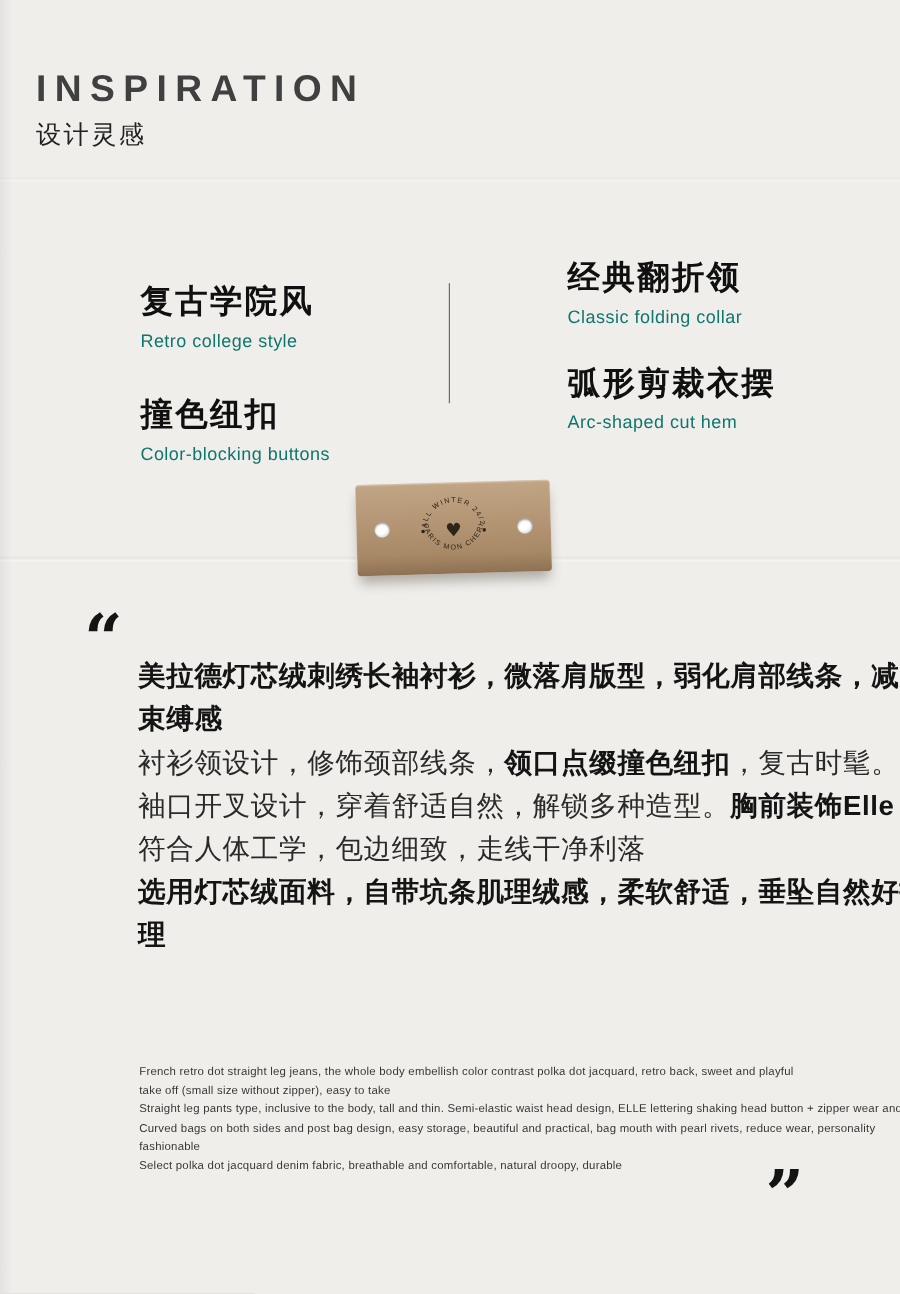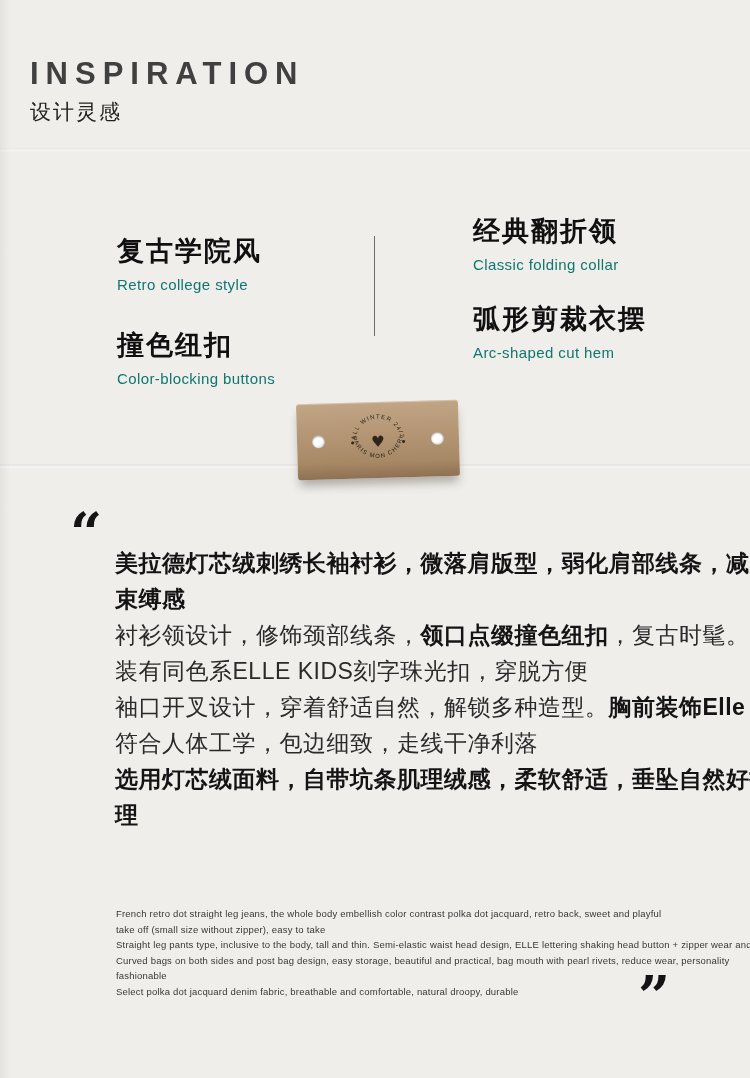--- a/index.html
+++ b/index.html
@@ -92,21 +92,21 @@
 
   
   .desc { position: absolute; left: 115px; top: 545px; width: 585px; }
   .desc .ln {
     font-size: 23px; line-height: 36px; color: #2a2a2a;
     letter-spacing: 0.5px; white-space: nowrap;
   }
   .desc .seg.b { font-weight: 700; color: #141414; }
 
   
-  .notes { position: absolute; left: 116px; top: 906px; width: 580px; }
+  .notes { position: absolute; left: 116px; top: 886px; width: 580px; }
   .notes .nl {
     font-size: 9.5px; line-height: 15.6px; font-weight: 300;
     color: #373737; letter-spacing: 0.2px; white-space: nowrap;
   }
 </style>
 </head>
 <body>
 
 <div class="page">
 
@@ -157,21 +157,20 @@
       <circle cx="105" cy="64" r="2.6"></circle>
     </svg>
   </div>
 
   <div class="quote quote-open">“</div>
 
   <div class="desc">
     <p class="ln"><span class="seg b">美拉德灯芯绒刺绣长袖衬衫，微落肩版型，弱化肩部线条，减少</span></p>
     <p class="ln"><span class="seg b">束缚感</span></p>
     <p class="ln"><span class="seg">衬衫领设计，修饰颈部线条，</span><span class="seg b">领口点缀撞色纽扣</span><span class="seg">，复古时髦。门襟</span></p>
-    <p class="ln"><span class="seg">装有同色系ELLE KIDS刻字珠光扣，穿脱方便</span></p>
     <p class="ln"><span class="seg">袖口开叉设计，穿着舒适自然，解锁多种造型。</span><span class="seg b">胸前装饰Elle</span></p>
     <p class="ln"><span class="seg">符合人体工学，包边细致，走线干净利落</span></p>
     <p class="ln"><span class="seg b">选用灯芯绒面料，自带坑条肌理绒感，柔软舒适，垂坠自然好打</span></p>
     <p class="ln"><span class="seg b">理</span></p>
   </div>
 
   <div class="notes">
     <p class="nl">French retro dot straight leg jeans, the whole body embellish color contrast polka dot jacquard, retro back, sweet and playful</p>
     <p class="nl">take off (small size without zipper), easy to take</p>
     <p class="nl">Straight leg pants type, inclusive to the body, tall and thin. Semi-elastic waist head design, ELLE lettering shaking head button + zipper wear and</p>

